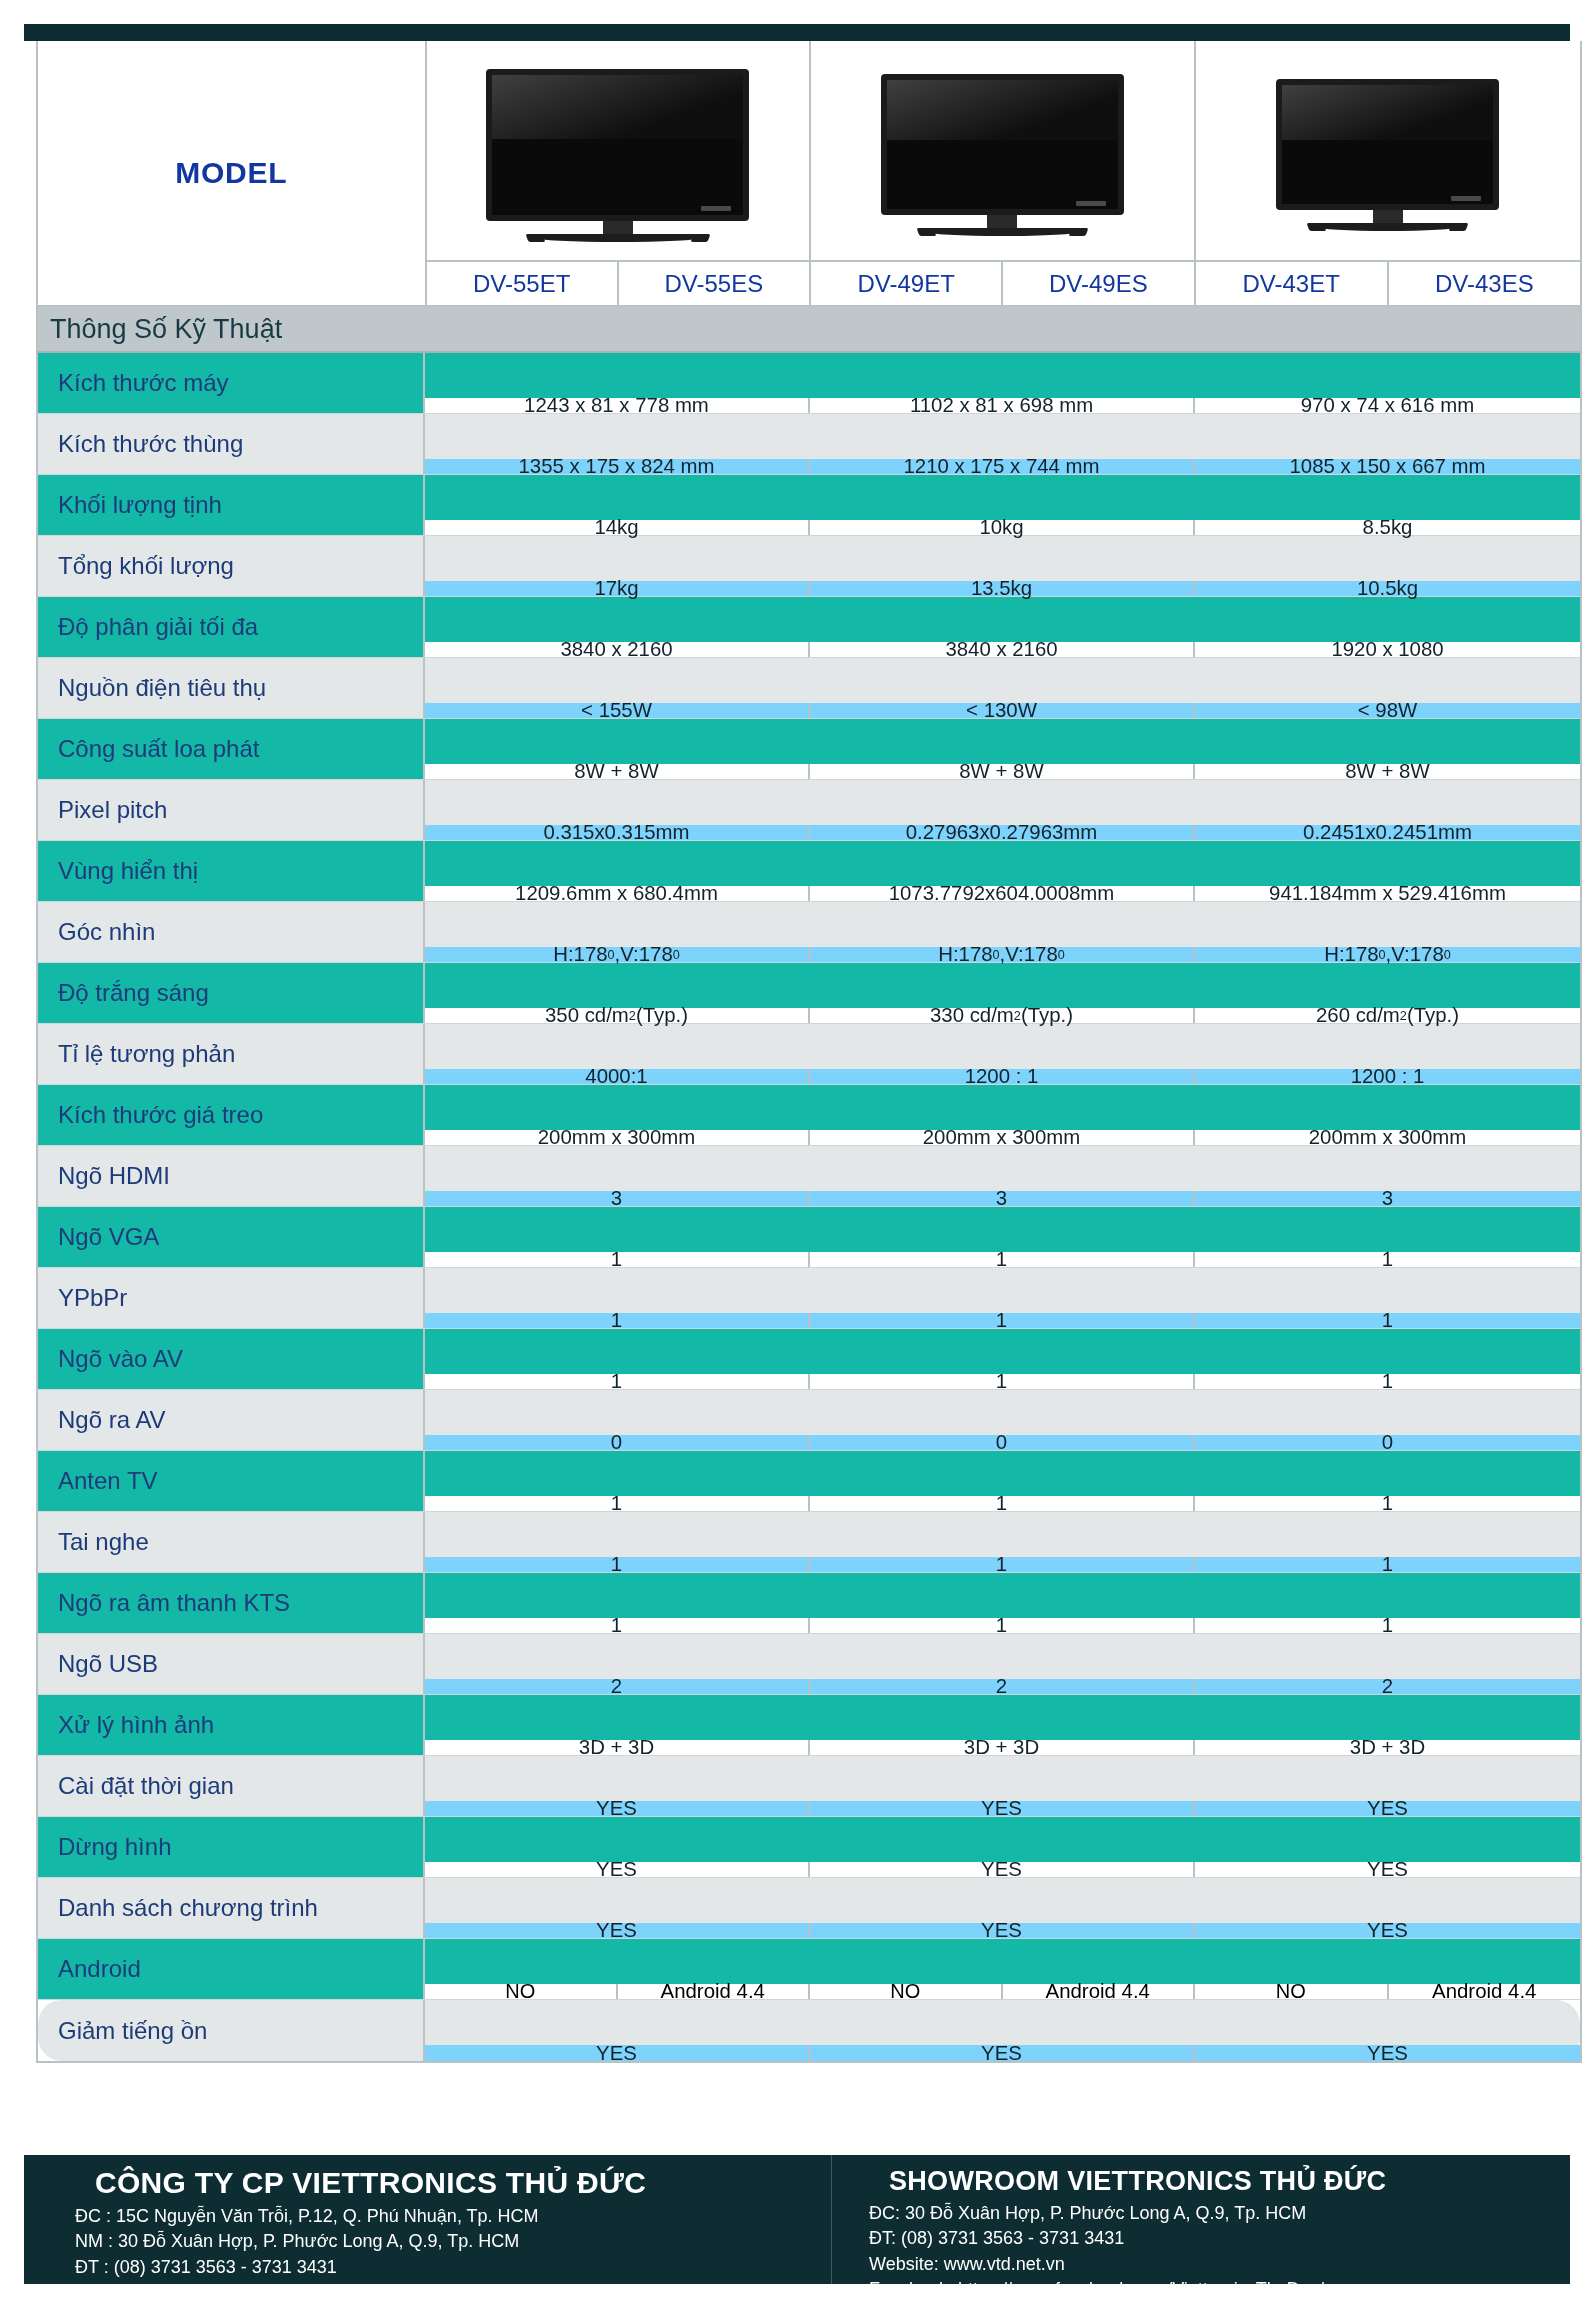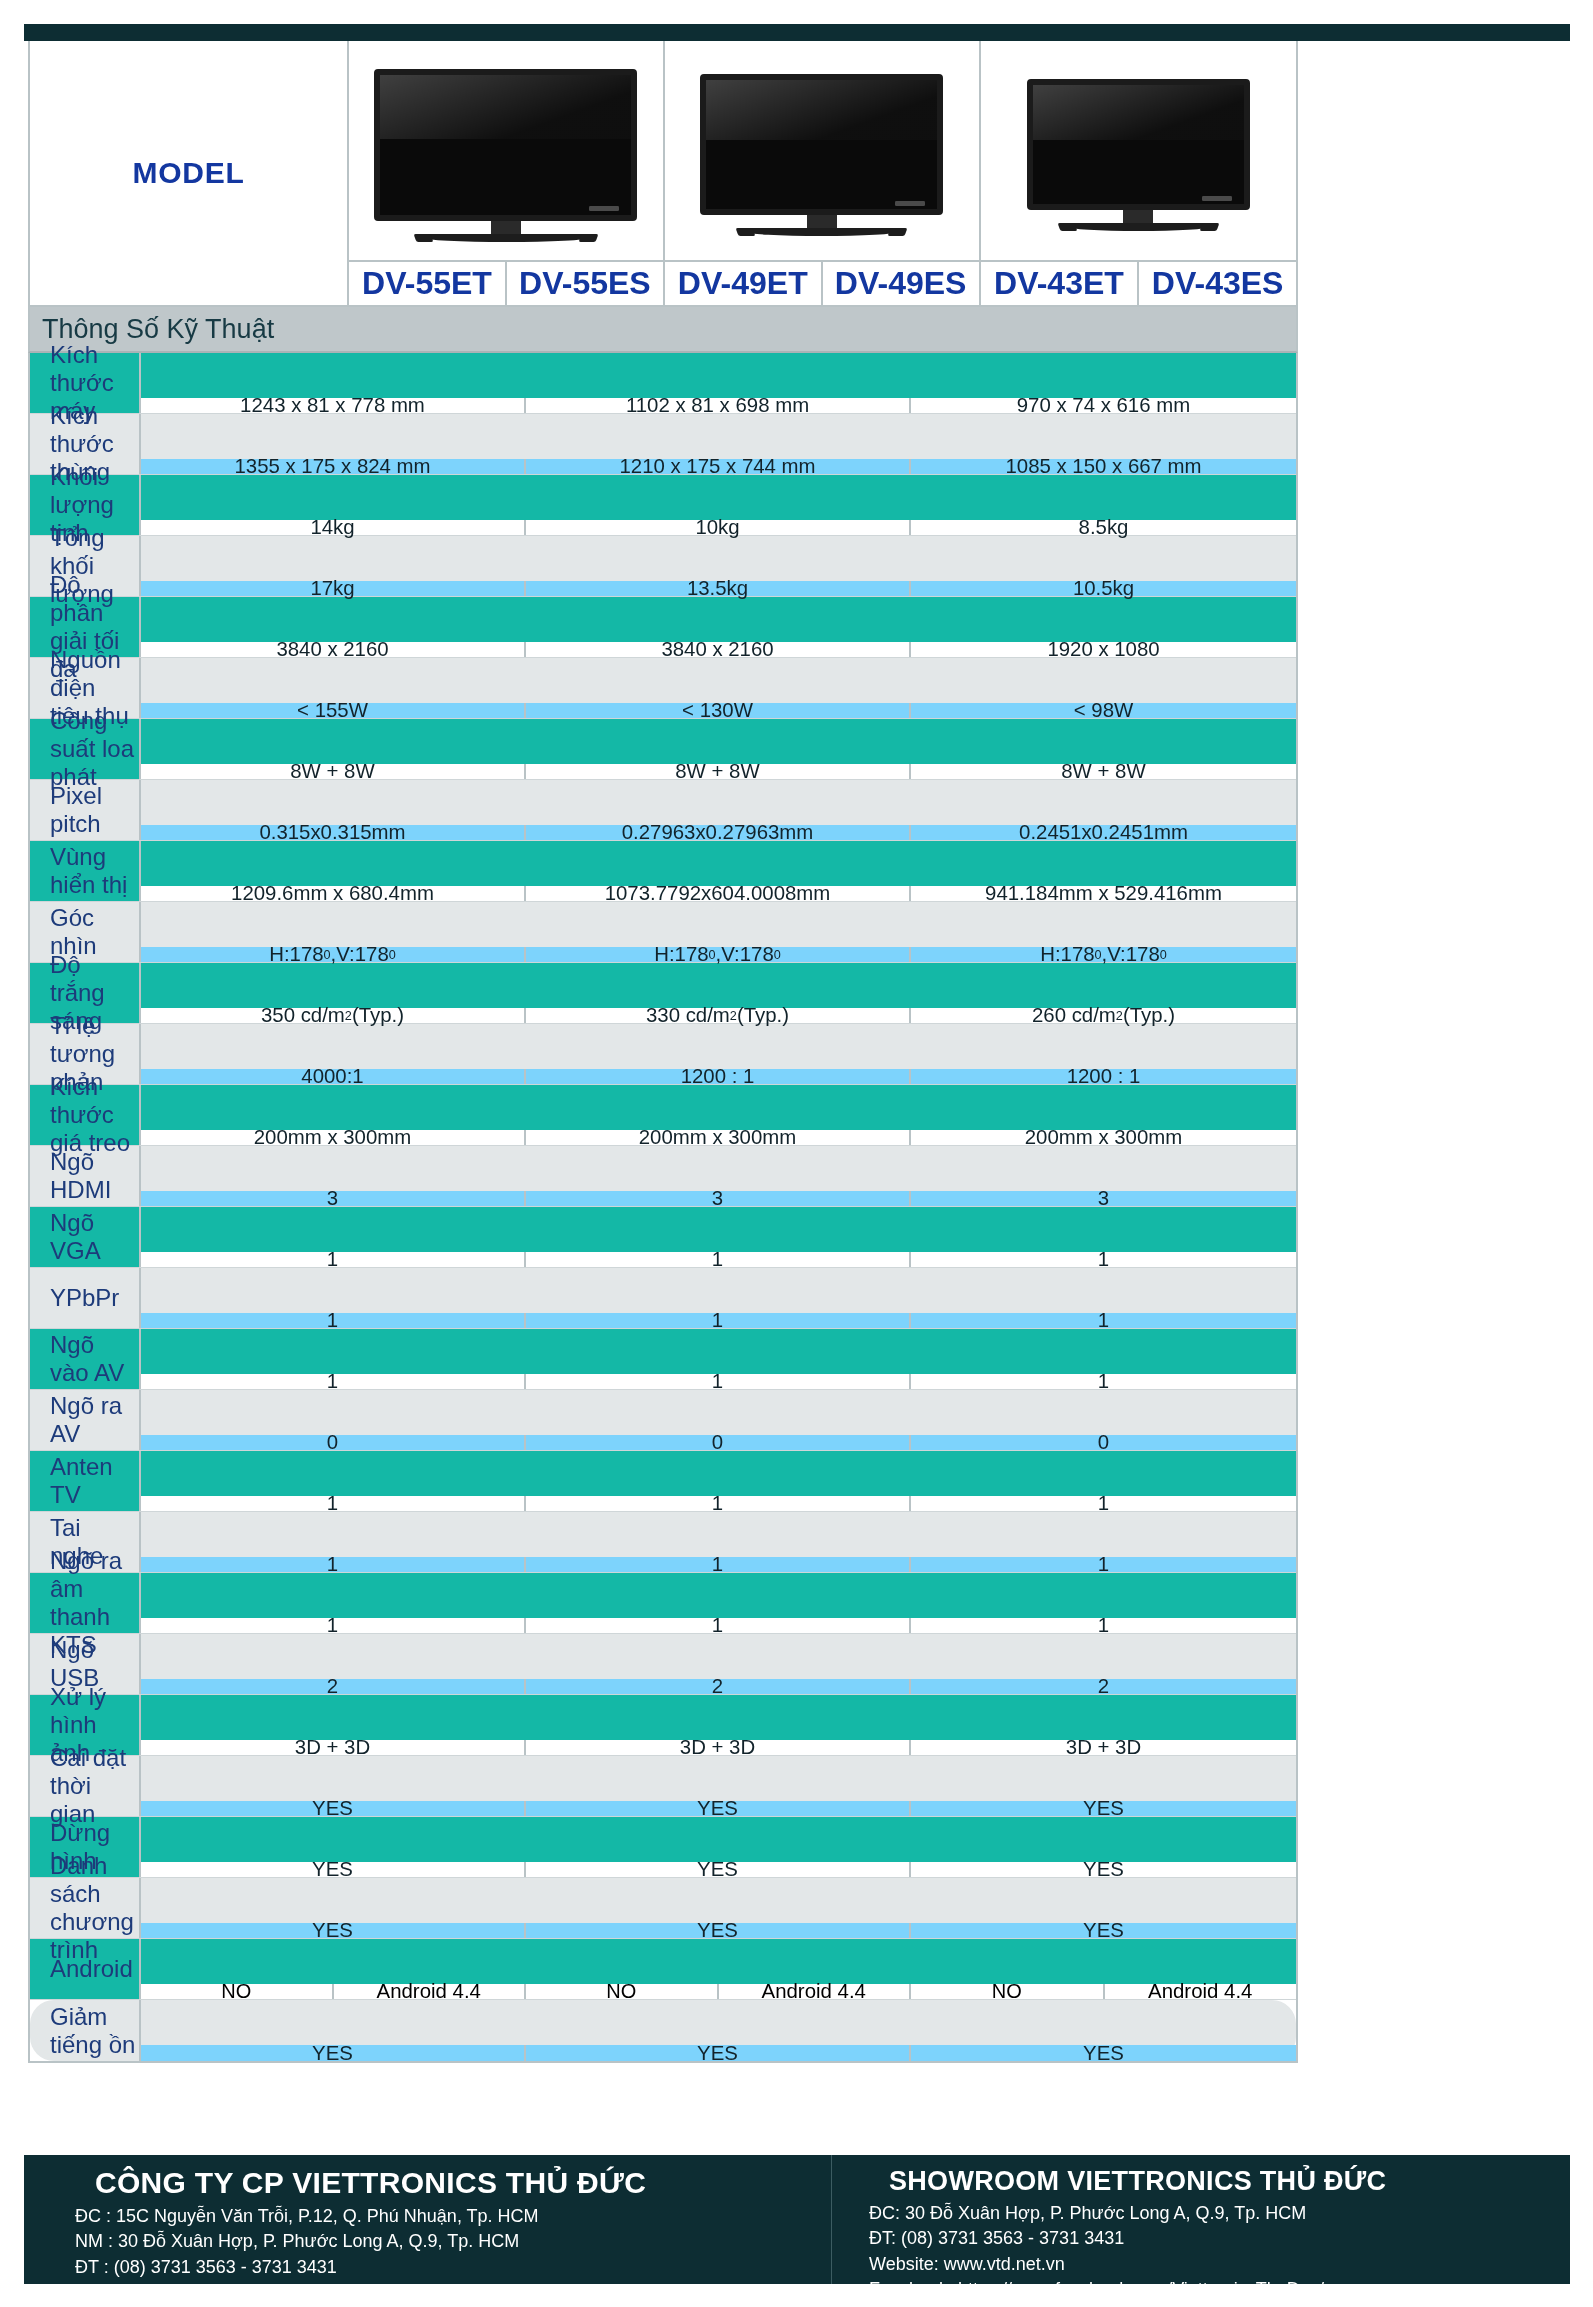--- a/index.html
+++ b/index.html
@@ -19,22 +19,22 @@
   }
   
   .topbar {
     position: absolute;
     left: 24px; top: 24px;
     width: 1546px; height: 17px;
     background: #0d2d33;
   }
   .sheet {
     position: absolute;
-    left: 28px; top: 41px;
-    width: 1270px;
+    left: 36px; top: 41px;
+    width: 1546px;
   }
 
   
   .model-header {
     display: flex;
     border-left: 2px solid #b9c3c6;
     border-right: 2px solid #b9c3c6;
     border-bottom: 2px solid #b9c3c6;
     background: #fff;
     height: 266px;
@@ -121,22 +121,22 @@
     display: flex;
     border-top: 2px solid #b9c3c6;
     height: 45px;
   }
   .model-name {
     flex: 1;
     display: flex;
     align-items: center;
     justify-content: center;
     color: #1337a0;
-    font-weight: bold;
-    font-size: 32px;
+    font-weight: normal;
+    font-size: 24px;
   }
   .model-name + .model-name {
     border-left: 2px solid #b9c3c6;
   }
 
   
   .section-title {
     background: #bfc7ca;
     border-left: 2px solid #b9c3c6;
     border-right: 2px solid #b9c3c6;

